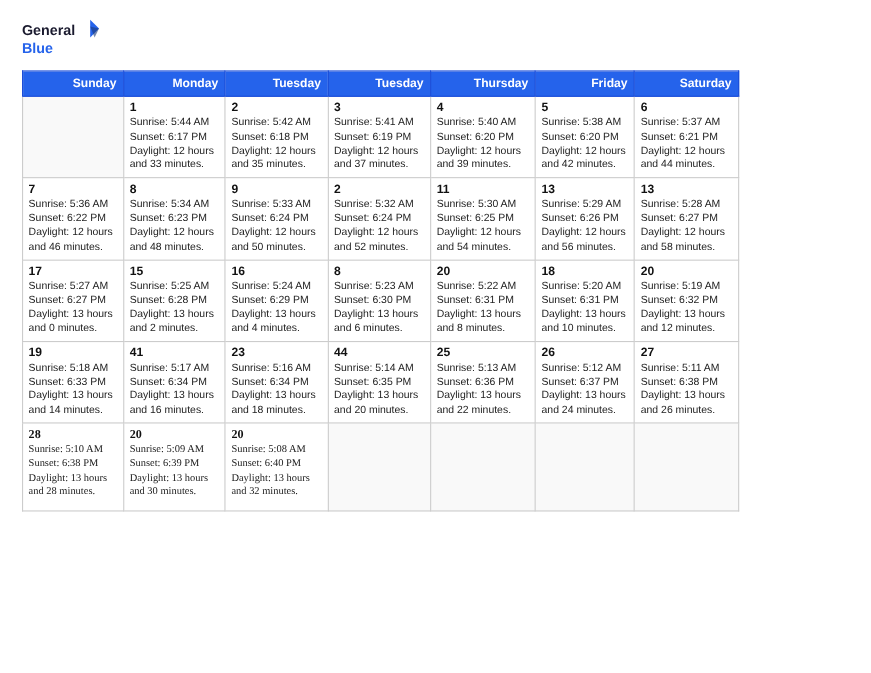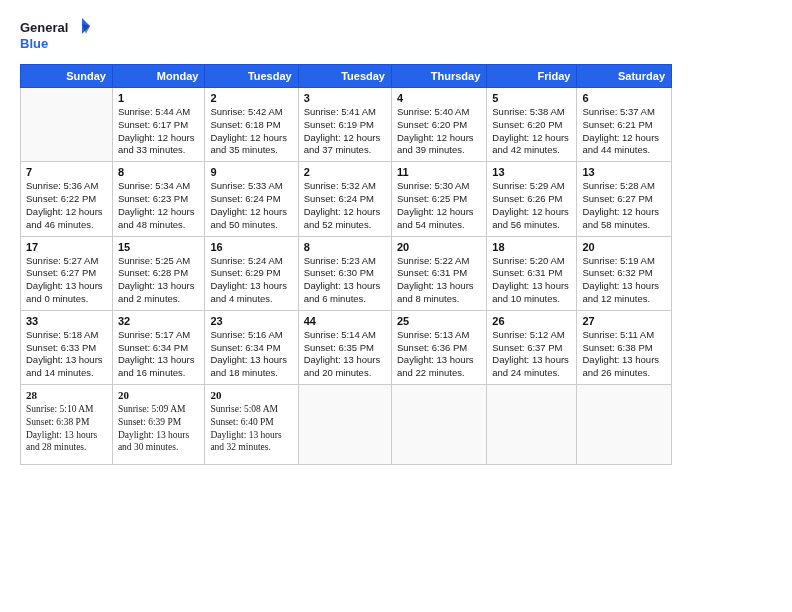--- a/index.html
+++ b/index.html
@@ -195,25 +195,25 @@
             <span class="day-num">18</span>
             <div class="day-info">Sunrise: 5:20 AM<br>Sunset: 6:31 PM<br>Daylight: 13 hours and 10 minutes.</div>
           </td>
           <td>
             <span class="day-num">20</span>
             <div class="day-info">Sunrise: 5:19 AM<br>Sunset: 6:32 PM<br>Daylight: 13 hours and 12 minutes.</div>
           </td>
         </tr>
         <tr>
           <td>
-            <span class="day-num">33</span>
+            <span class="day-num">19</span>
             <div class="day-info">Sunrise: 5:18 AM<br>Sunset: 6:33 PM<br>Daylight: 13 hours and 14 minutes.</div>
           </td>
           <td>
-            <span class="day-num">32</span>
+            <span class="day-num">41</span>
             <div class="day-info">Sunrise: 5:17 AM<br>Sunset: 6:34 PM<br>Daylight: 13 hours and 16 minutes.</div>
           </td>
           <td>
             <span class="day-num">23</span>
             <div class="day-info">Sunrise: 5:16 AM<br>Sunset: 6:34 PM<br>Daylight: 13 hours and 18 minutes.</div>
           </td>
           <td>
             <span class="day-num">44</span>
             <div class="day-info">Sunrise: 5:14 AM<br>Sunset: 6:35 PM<br>Daylight: 13 hours and 20 minutes.</div>
           </td>

